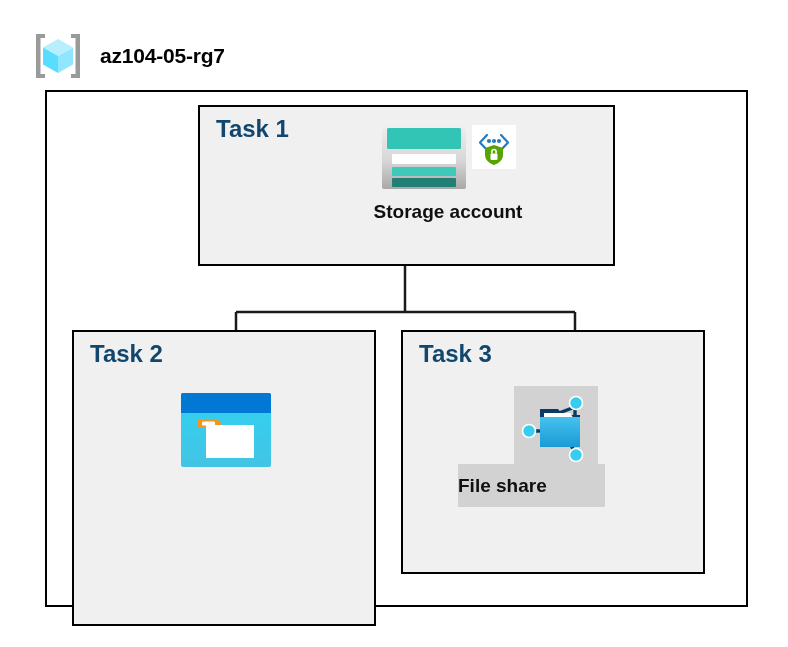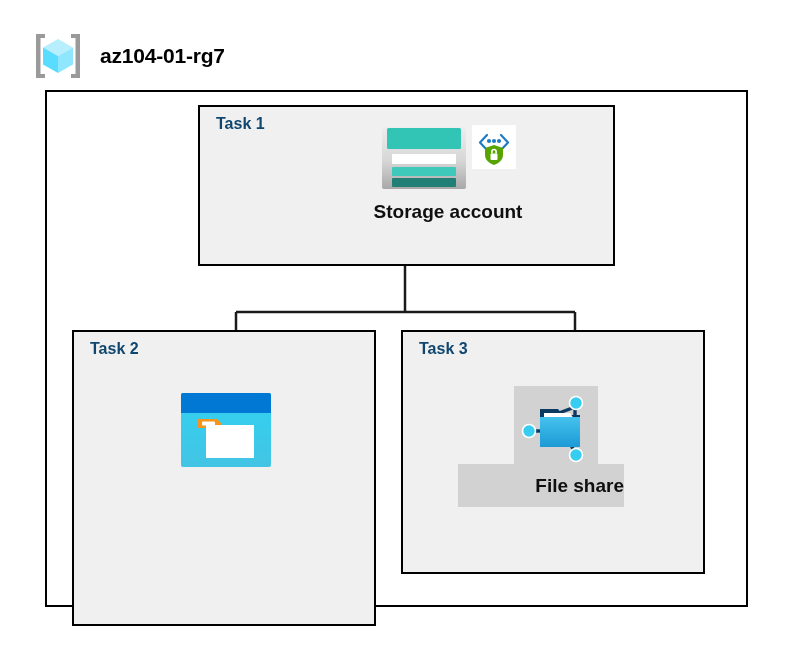--- a/index.html
+++ b/index.html
@@ -63,21 +63,21 @@
     box-sizing: border-box;
   }
   #panel-task1 { left: 198px; top: 105px; width: 417px; height: 161px; }
   #panel-task2 { left: 72px;  top: 330px; width: 304px; height: 296px; }
   #panel-task3 { left: 401px; top: 330px; width: 304px; height: 244px; }
 
   .task-label {
     position: absolute;
     left: 16px;
     top: 8px;
-    font-size: 16px;
+    font-size: 24px;
     font-weight: bold;
     color: #11466f;
     white-space: nowrap;
   }
 
   
   .node {
     position: absolute;
     display: flex;
     flex-direction: column;
@@ -125,26 +125,26 @@
     background: #d2d2d2;
     display: flex;
     align-items: center;
     justify-content: center;
     box-sizing: border-box;
   }
   .fs-caption-plate {
     position: absolute;
     left: -23px;
     top: 78px;
-    width: 166px;
+    width: 147px;
     height: 43px;
     background: #d2d2d2;
     display: flex;
     align-items: center;
-    justify-content: flex-end;
+    justify-content: flex-start;
   }
   .fs-caption-plate .node-caption { font-size: 19px; }
 
   
   .connector-svg {
     position: absolute;
     left: 0;
     top: 0;
     width: 788px;
     height: 647px;
@@ -162,21 +162,21 @@
       <path d="M15 6 L6 6 L6 50 L15 50 L15 46 L10.5 46 L10.5 10 L15 10 Z" fill="#9a9a9a"></path>
 
       <path d="M41 6 L50 6 L50 50 L41 50 L41 46 L45.5 46 L45.5 10 L41 10 Z" fill="#9a9a9a"></path>
 
       <path d="M28 11 L43 19.5 L28 28 L13 19.5 Z" fill="#b7efff"></path>
 
       <path d="M13 19.5 L28 28 L28 45 L13 36.5 Z" fill="#58dcff"></path>
 
       <path d="M43 19.5 L43 36.5 L28 45 L28 28 Z" fill="#8fe7ff"></path>
     </svg>
-    <div class="rg-title">az104-01-rg7</div>
+    <div class="rg-title">az104-05-rg7</div>
   </div>
 
   <div class="rg-container"></div>
 
   <svg class="connector-svg">
 
     <path d="M405 214 L405 312" stroke="#1a1a1a" stroke-width="2.5" fill="none"></path>
 
     <path d="M236 312 L575 312" stroke="#1a1a1a" stroke-width="2.5" fill="none"></path>
 

